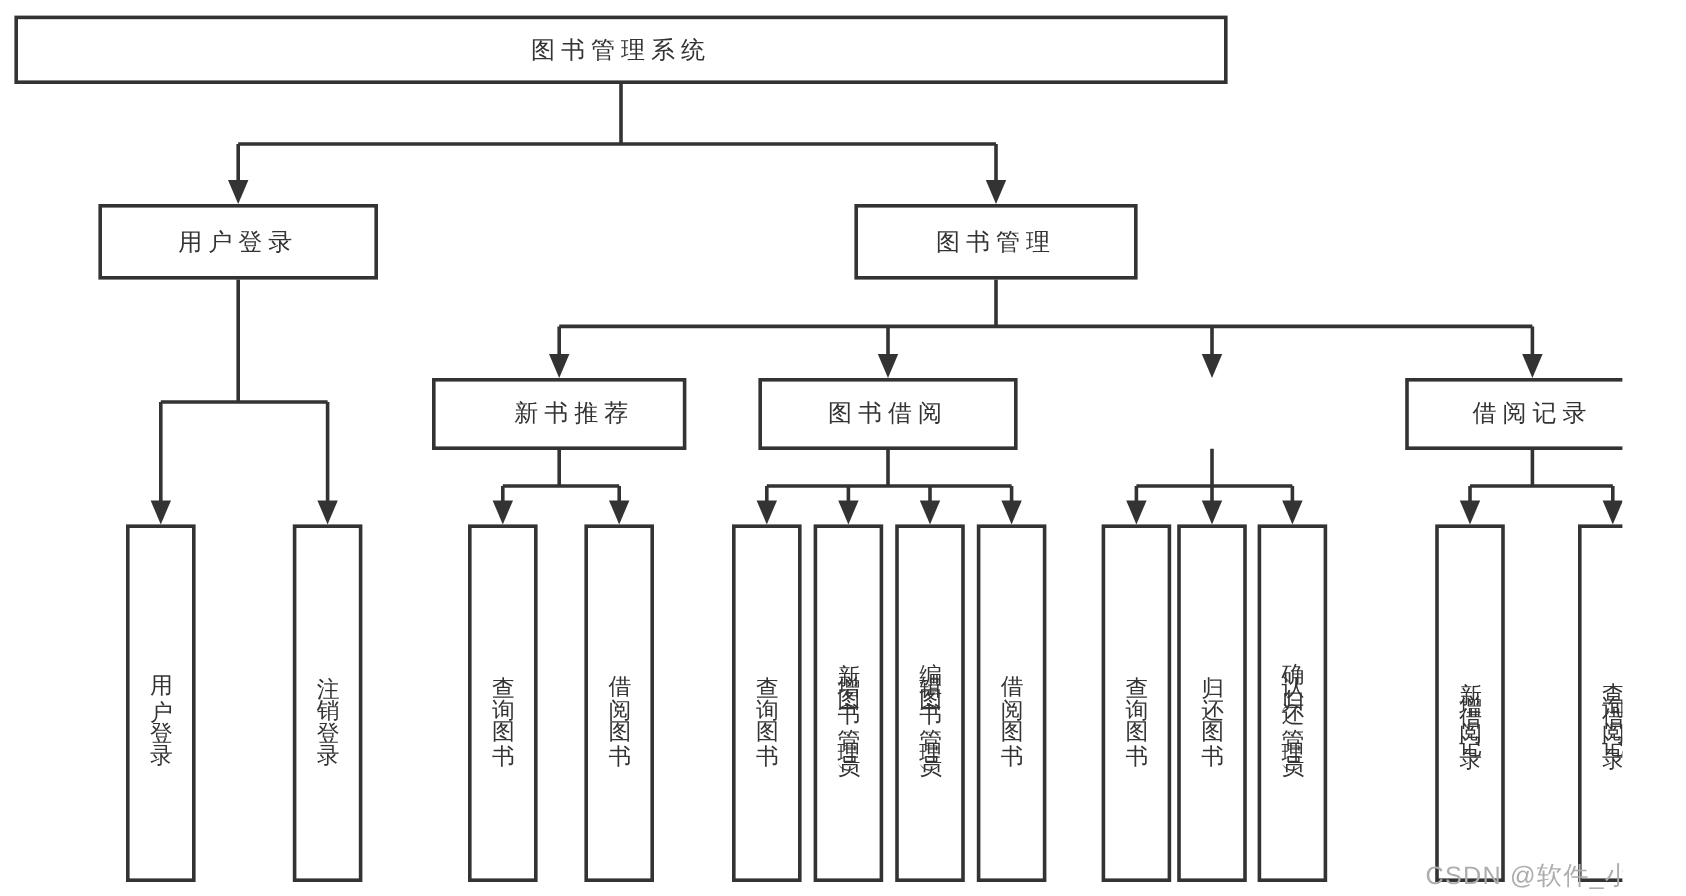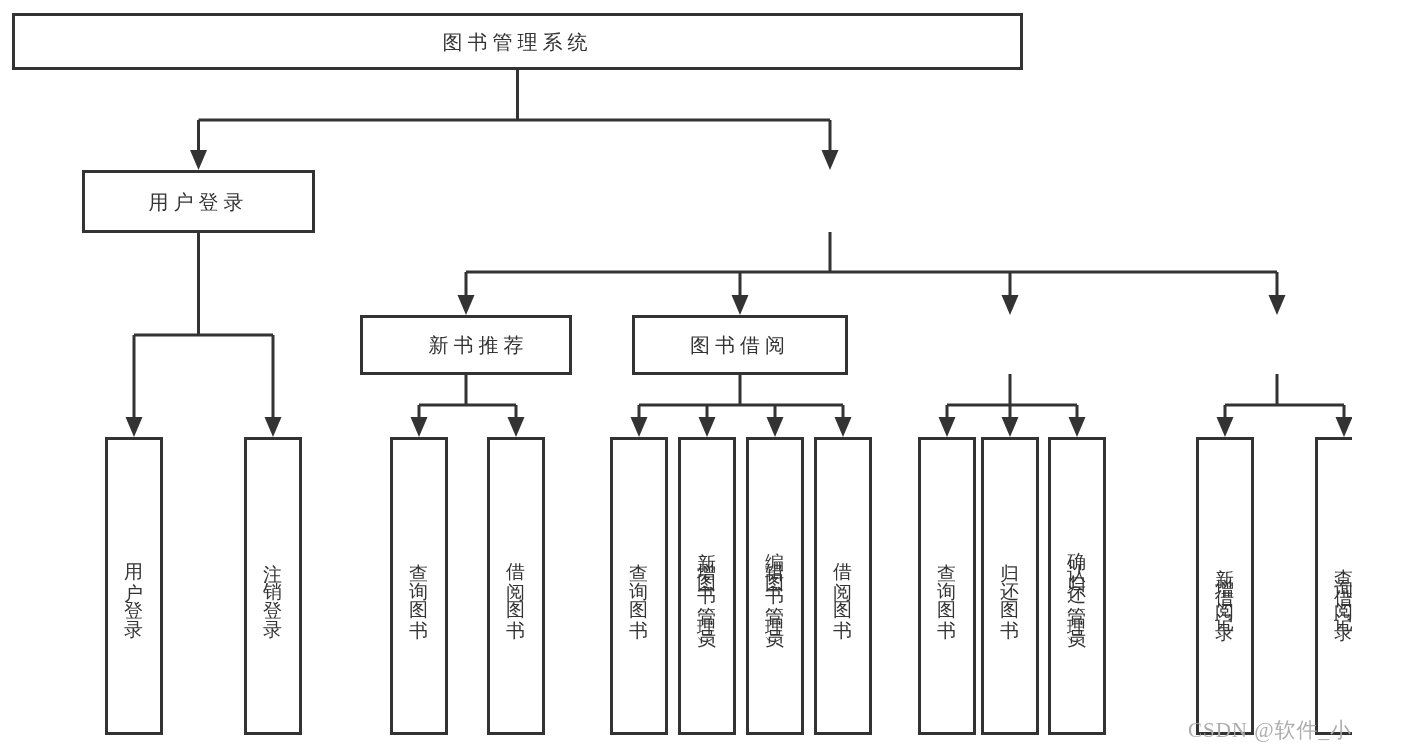--- a/index.html
+++ b/index.html
@@ -5,21 +5,21 @@
   html, body {
     margin: 0;
     padding: 0;
     background: #ffffff;
   }
   .canvas {
     position: relative;
     width: 1352px;
     height: 747px;
     background: #ffffff;
-    font-family: Liberation Serif, serif;
+    font-family: Liberation Sans, sans-serif;
     overflow: hidden;
   }
   .connectors {
     position: absolute;
     left: 0;
     top: 0;
     width: 1405px;
     height: 747px;
   }
   .connectors path {
@@ -145,27 +145,33 @@
     </g>
   </svg>
 
   <div class="box hlabel root">
     <span>图书管理系统</span>
   </div>
 
   <div class="box hlabel n-user">
     <span>用户登录</span>
   </div>
+  <div class="box hlabel n-book">
+    <span>图书管理</span>
+  </div>
 
   <div class="box hlabel n-recommend">
     <span>新书推荐</span>
   </div>
   <div class="box hlabel n-borrow">
     <span>图书借阅</span>
   </div>
+  <div class="box hlabel n-records">
+    <span>借阅记录</span>
+  </div>
 
   <div class="box leaf w l1">
     <span>用户登录</span>
   </div>
   <div class="box leaf w l2">
     <span>注销登录</span>
   </div>
 
   <div class="box leaf w l3">
     <span>查询图书</span>

